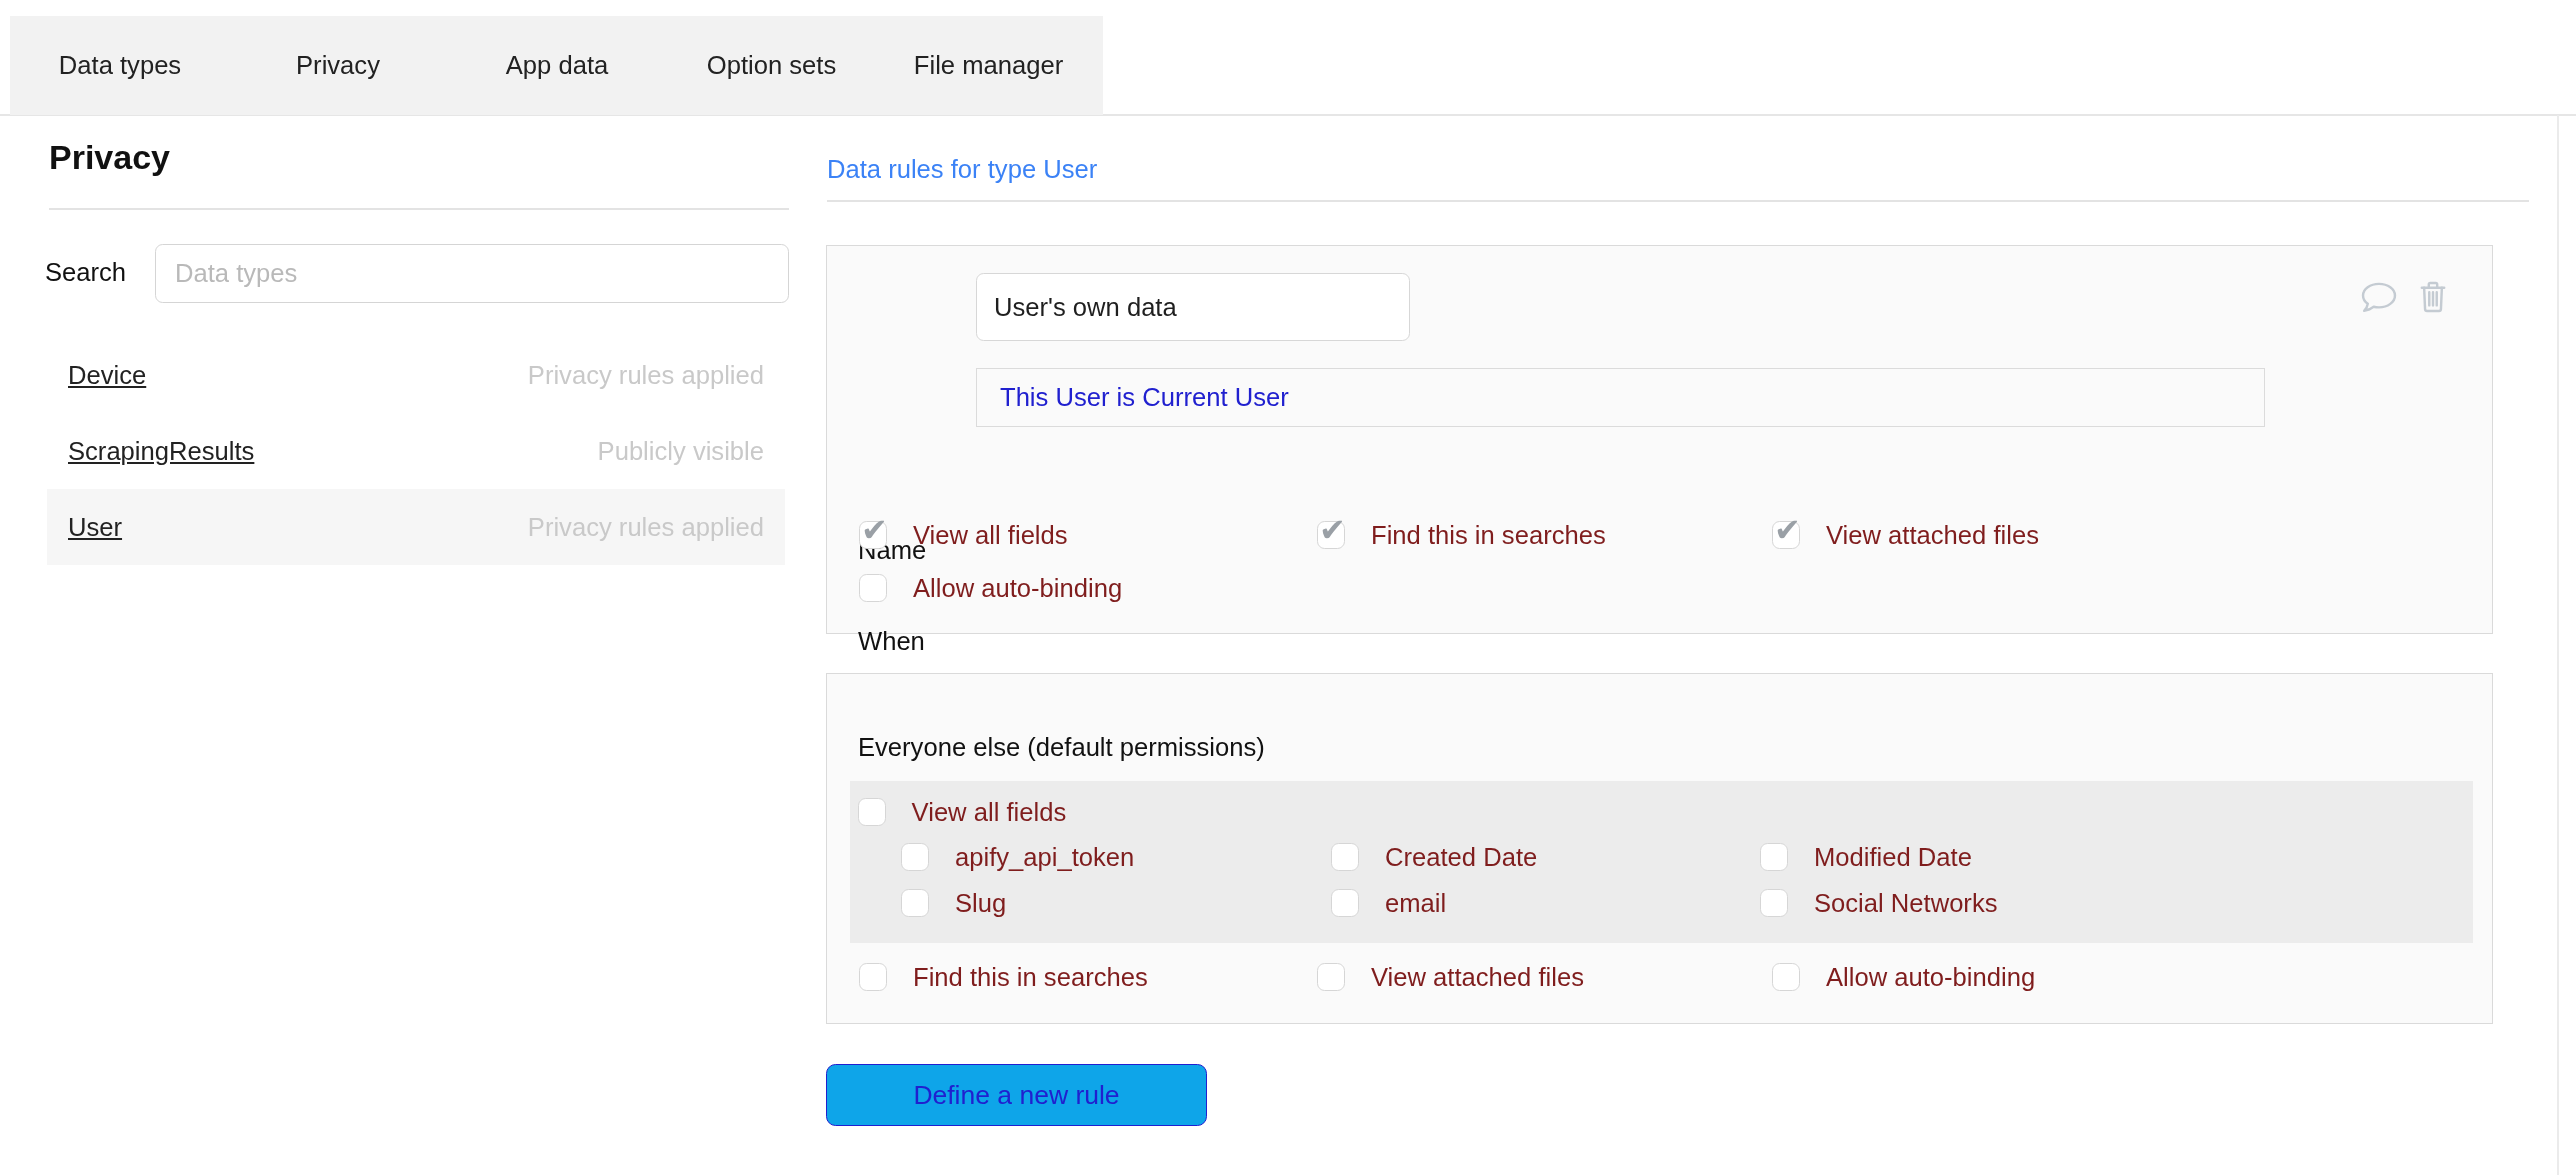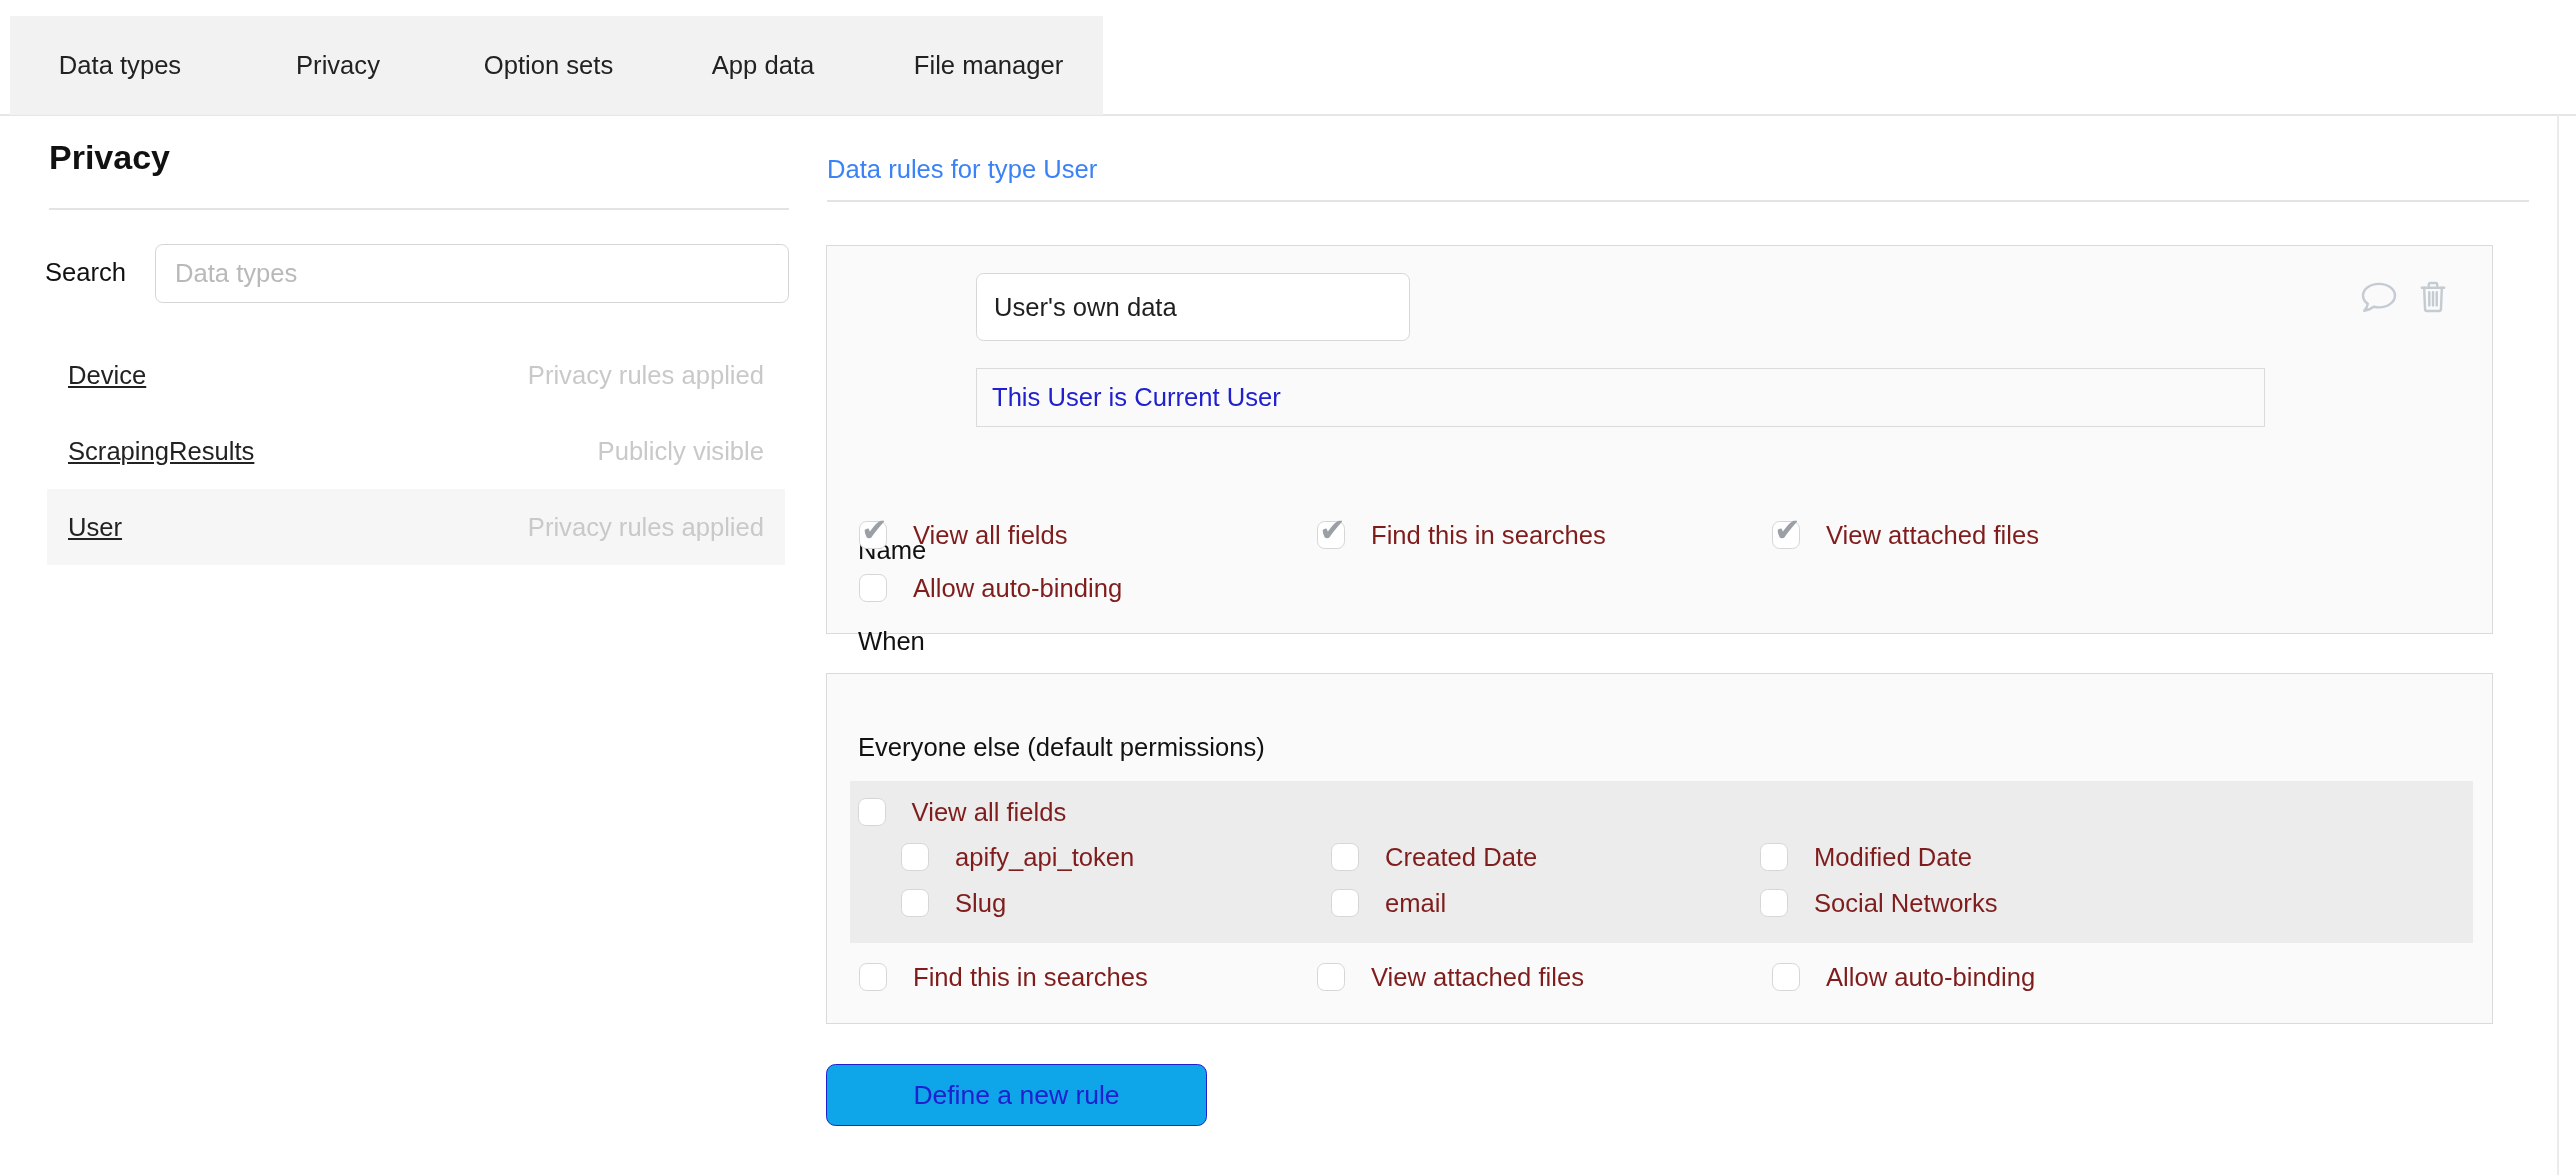--- a/index.html
+++ b/index.html
@@ -32,21 +32,21 @@
   .rp-title{position:absolute;left:827px;top:155px;font-size:25.6px;color:#3b82f6;}
   .rp-divider{position:absolute;left:827px;top:200px;width:1702px;height:1.9px;background:#e3e3e3;}
   .card{position:absolute;left:826px;width:1667px;background:#fafafa;border:1.9px solid #dadada;box-sizing:border-box;}
   .card1{top:245px;height:389px;}
   .card2{top:673px;height:351px;}
   .fld-label{position:absolute;font-size:25.6px;color:#111;}
   .name-input{position:absolute;left:149px;top:27.4px;width:434px;height:68px;box-sizing:border-box;
       background:#fff;border:1.9px solid #d7d7d7;border-radius:7.6px;padding:8px 17px;font-size:25.6px;color:#1f1f1f;
       font-family:"Liberation Sans","DejaVu Sans",sans-serif;outline:none;}
   .when-box{position:absolute;left:149px;top:122px;width:1289px;height:59px;box-sizing:border-box;
-      border:1.9px solid #dbdbdb;display:flex;align-items:center;padding:0 15px;cursor:pointer;}
+      border:1.9px solid #dbdbdb;display:flex;align-items:center;padding:0 23px;cursor:pointer;}
   .when-text{font-size:25.6px;color:#2020cf;}
   .intro{position:absolute;left:31px;top:451px;font-size:25.6px;color:#111;}
   .card-icons{position:absolute;right:45px;top:34px;display:flex;gap:21px;align-items:center;}
   .icon-btn{cursor:pointer;line-height:0;}
   
   .cb{position:relative;flex:0 0 auto;width:28px;height:28px;box-sizing:border-box;background:#fff;
       border:1.9px solid #d6d6d6;border-radius:7.6px;cursor:pointer;}
   .tick{display:none;position:absolute;left:0.9px;top:-11.4px;font-family:"DejaVu Sans",sans-serif;
       font-size:32px;font-weight:bold;color:#9aa0a6;}
   .cb.checked .tick{display:block;}
@@ -69,22 +69,22 @@
 <body>
 
 <div class="page">
 
   <div class="hairline"></div>
   <div class="scroll-edge"></div>
 
   <div class="tabbar">
     <div class="tab t0">Data types</div>
     <div class="tab t1 checked">Privacy</div>
+    <div class="tab t2">App data</div>
     <div class="tab t3">Option sets</div>
-    <div class="tab t2">App data</div>
     <div class="tab t4">File manager</div>
   </div>
 
   <div class="lp-title">Privacy</div>
   <div class="lp-divider"></div>
   <div class="search-label">Search</div>
   <input class="search-input" placeholder="Data types" style="">
 
   <div class="dt-list">
     <div class="dt-row">

